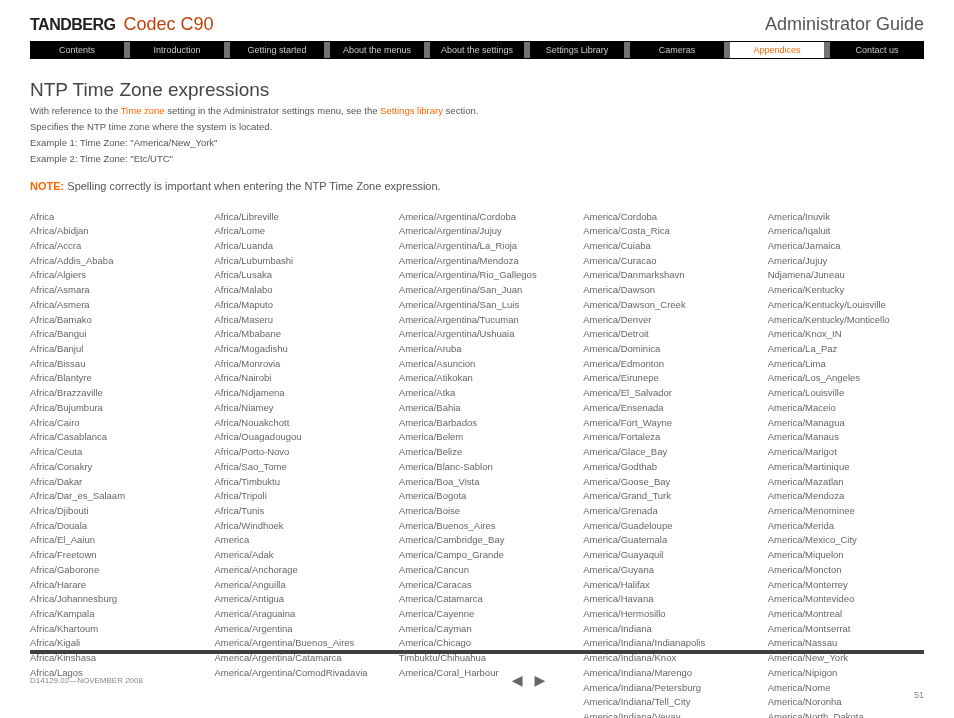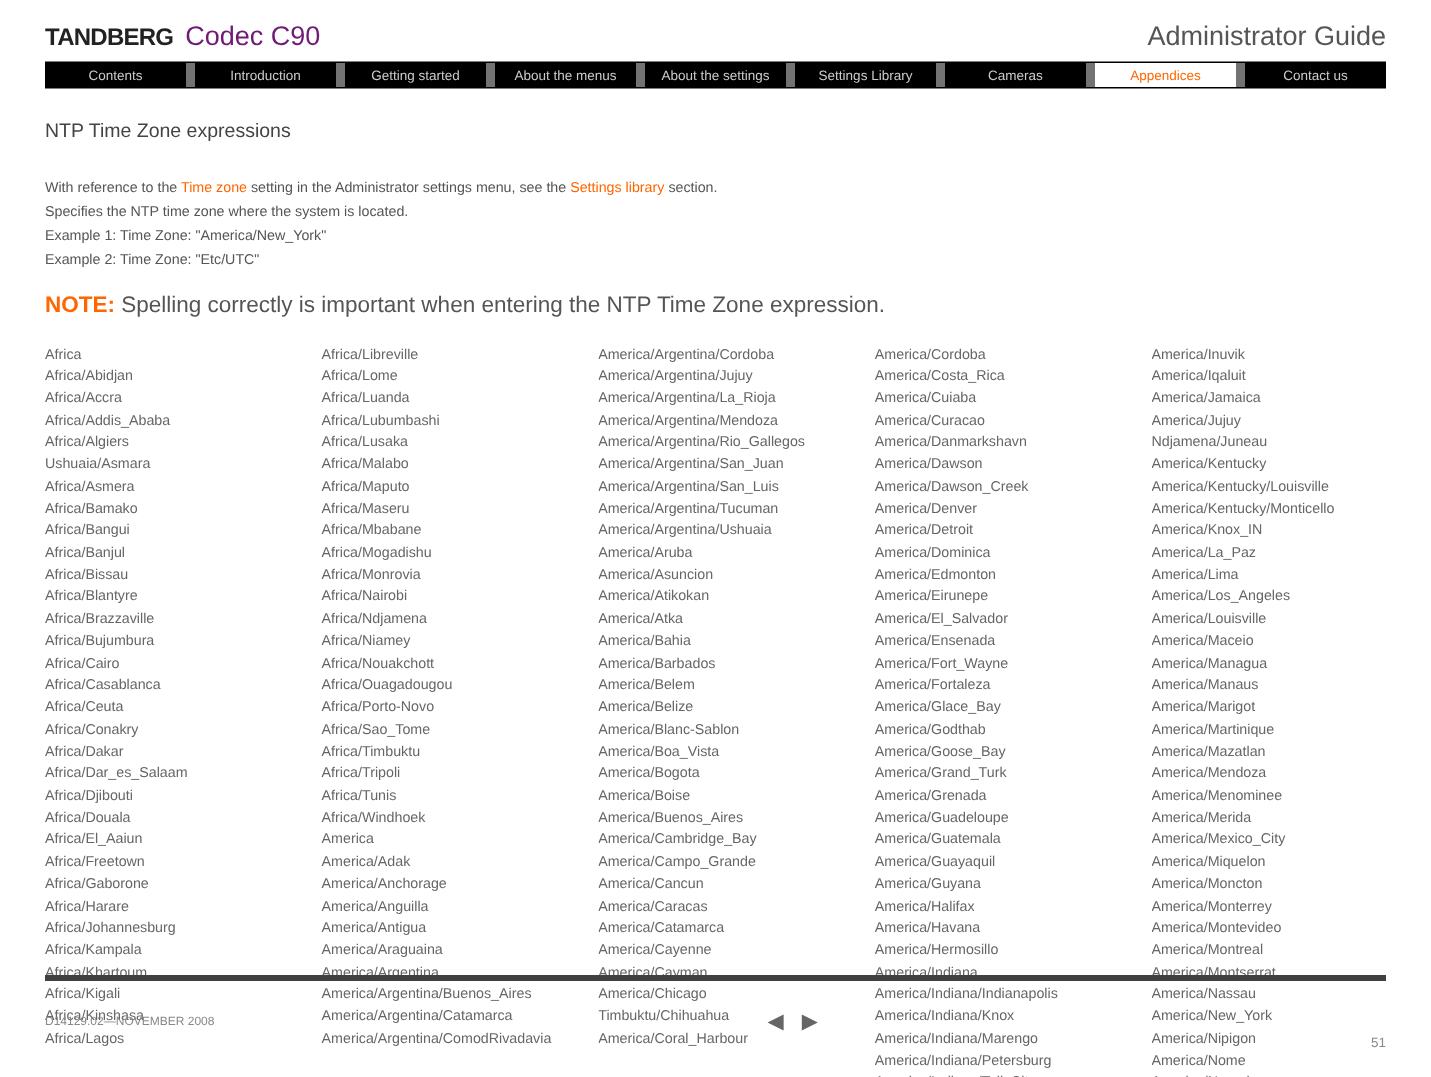--- a/index.html
+++ b/index.html
@@ -12,45 +12,45 @@
     color: #333;
   }
   .header {
     display: flex;
     justify-content: space-between;
     align-items: flex-end;
     padding: 14px 30px 6px 30px;
   }
   .brand { display: flex; align-items: baseline; gap: 8px; }
   .brand-logo { font-weight: 900; font-size: 16px; letter-spacing: -0.5px; color: #222; }
-  .brand-model { font-size: 18px; font-weight: 300; color: #701a75; }
+  .brand-model { font-size: 18px; font-weight: 300; color: #c2410c; }
   .admin-guide { font-size: 18px; font-weight: 300; color: #555; }
   .navbar {
     background: #000;
     display: flex;
     height: 18px;
     font-size: 9px;
     color: #ccc;
     margin: 0 30px;
     align-items: center;
   }
   .nav-item {
     flex: 1;
     text-align: center;
     padding: 3px 0;
     border-right: 6px solid #737373;
     cursor: pointer;
   }
   .nav-item:last-child { border-right: none; }
   .nav-item.active { background: #fff; color: #ff6600; }
   .content { padding: 20px 30px 10px 30px; }
-  .page-title { font-size: 13px; font-weight: normal; color: #444; margin-bottom: 24px; }
+  .page-title { font-size: 19px; font-weight: normal; color: #444; margin-bottom: 2px; }
   .intro { font-size: 9.5px; color: #555; line-height: 1.7; margin-bottom: 12px; }
   .intro .orange { color: #ff6600; }
-  .note { font-size: 15px; color: #555; margin-bottom: 18px; }
+  .note { font-size: 11px; color: #555; margin-bottom: 18px; }
   .note-label { color: #ff6600; font-weight: bold; }
   .columns {
     display: flex;
     gap: 28px;
     font-size: 9.5px;
     color: #666;
     line-height: 1.55;
   }
   .col { flex: 1; min-width: 0; }
   .col div { white-space: nowrap; overflow: hidden; }
@@ -105,21 +105,21 @@
   <div class="note">
     <span class="note-label">NOTE:</span><span> Spelling correctly is important when entering the NTP Time Zone expression.</span>
   </div>
   <div class="columns" id="columns">
       <div class="col">
         <div>Africa</div>
         <div>Africa/Abidjan</div>
         <div>Africa/Accra</div>
         <div>Africa/Addis_Ababa</div>
         <div>Africa/Algiers</div>
-        <div>Ushuaia/Asmara</div>
+        <div>Africa/Asmara</div>
         <div>Africa/Asmera</div>
         <div>Africa/Bamako</div>
         <div>Africa/Bangui</div>
         <div>Africa/Banjul</div>
         <div>Africa/Bissau</div>
         <div>Africa/Blantyre</div>
         <div>Africa/Brazzaville</div>
         <div>Africa/Bujumbura</div>
         <div>Africa/Cairo</div>
         <div>Africa/Casablanca</div>

